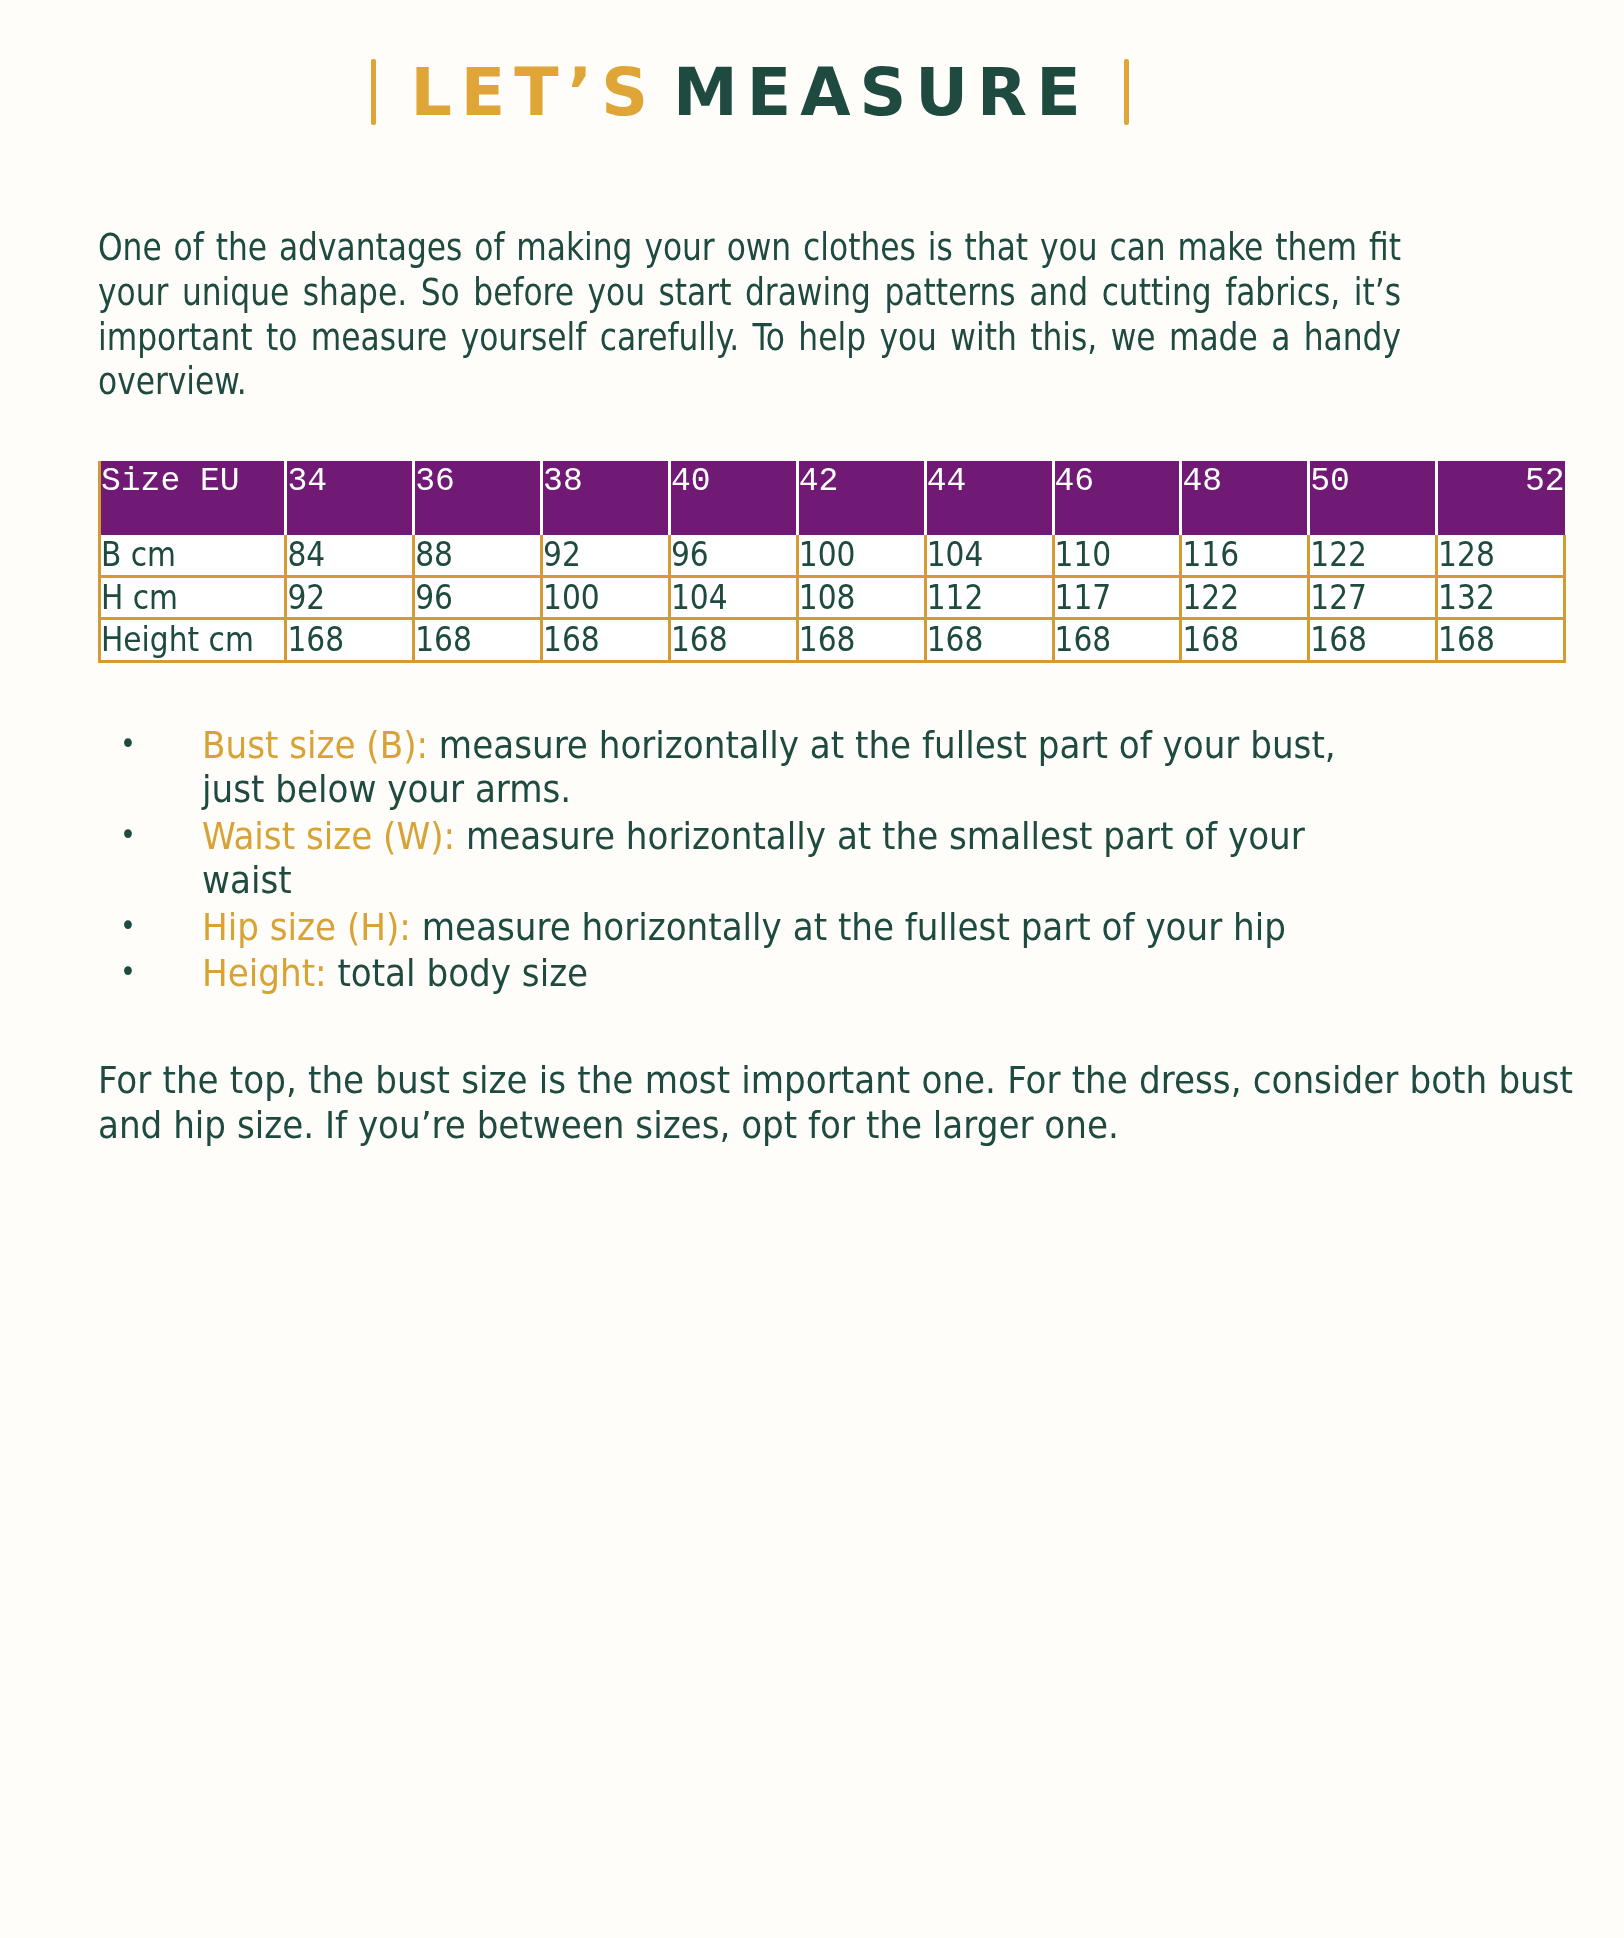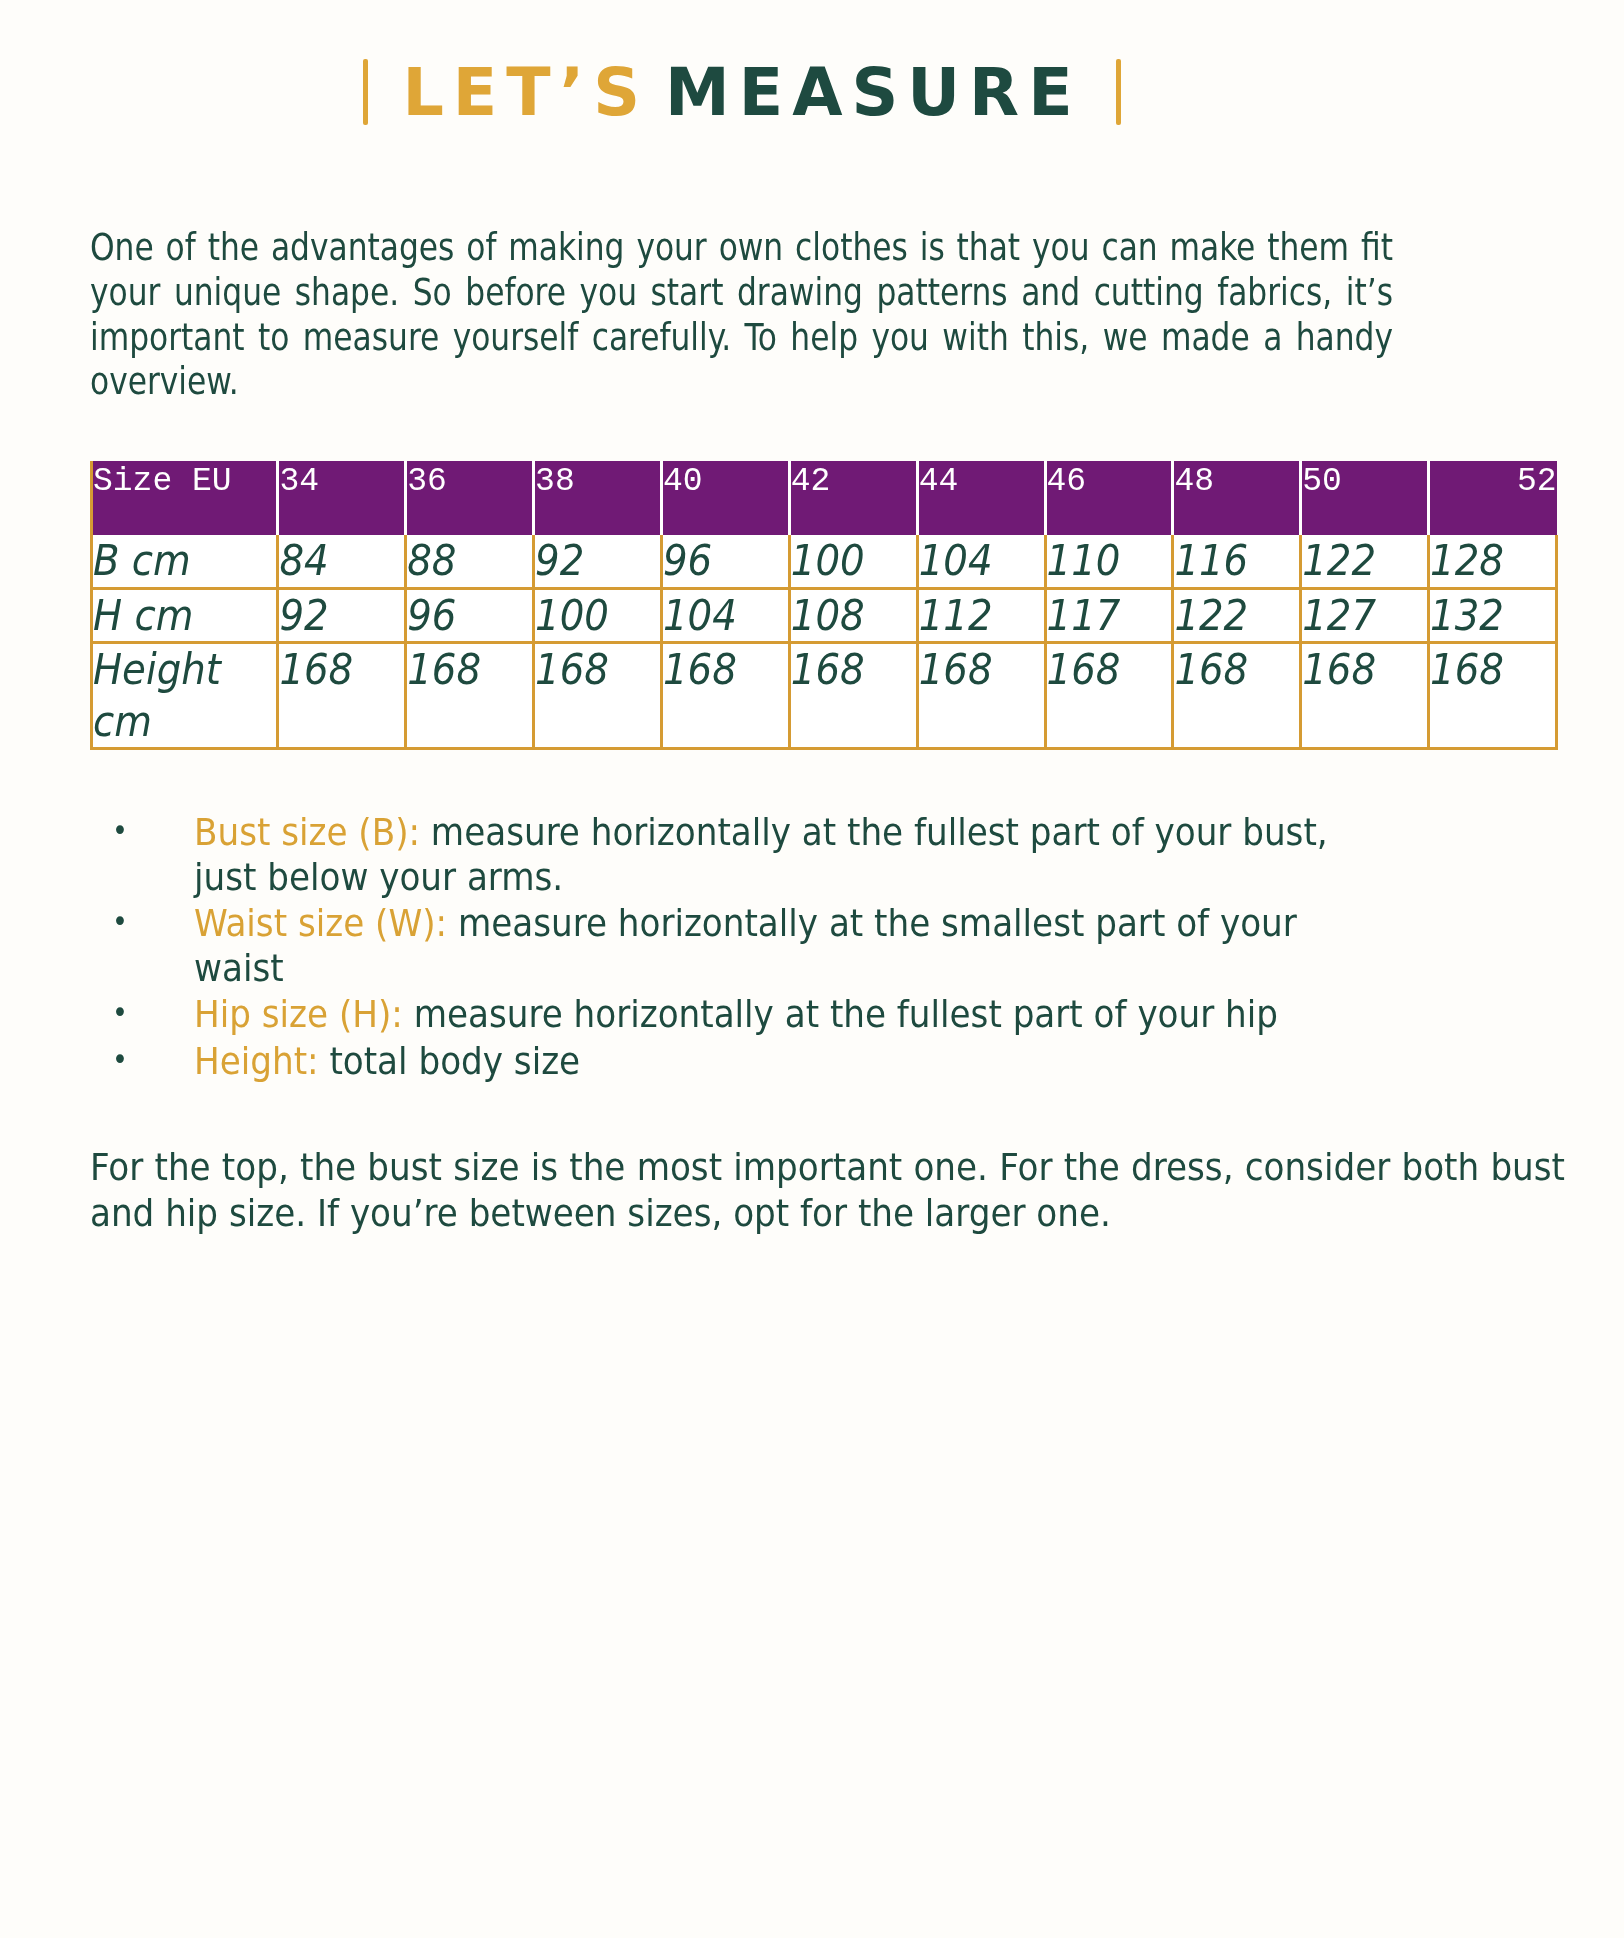--- a/index.html
+++ b/index.html
@@ -11,21 +11,21 @@
     width: 1624px;
     height: 1938px;
     position: relative;
     font-family: "Liberation Sans", sans-serif;
     background: #FEFDFA;
     overflow: hidden;
   }
 
   .page {
     position: absolute;
-    left: 8px; top: 0;
+    left: 16px; top: 0;
     width: 1468px;
     height: 1938px;
     box-sizing: border-box;
     padding: 0 82px;
   }
 
   
   .title-bar {
     margin-top: 44px;
     height: 96px;
@@ -89,26 +89,25 @@
     height: 74px;
   }
   .hdr-cell.last { border-right: none; text-align: right; }
   .hdr-row-2 .hdr-cell { border-top: 3px solid #FFFFFF; }
 
   .data-cell {
     background: #FFFFFF;
     color: #1E4A3F;
     font-family: "DejaVu Sans Condensed", "Liberation Sans Narrow", "Liberation Sans", sans-serif;
     font-stretch: condensed;
-    font-size: 43px;
+    font-size: 33px;
     line-height: 1.2;
     padding: 16px 0 54px 18px;
     border-right: 3px solid #D59B33;
     border-bottom: 3px solid #D59B33;
-    font-style: italic;
   }
   .data-cell.last  { border-right: 3px solid #D59B33; }
   .data-row:first-child .data-cell { border-top: none; }
   .size-table { border-left: 3px solid #D59B33; }
   .size-table tr.hdr-row-1 td:first-child,
   .size-table tr.hdr-row-2 td:first-child { border-left: none; }
   .hdr-row-1 td { border-top: none; }
 
   .col-label { width: 172px; }
   .col-num   { width: 118px; }

